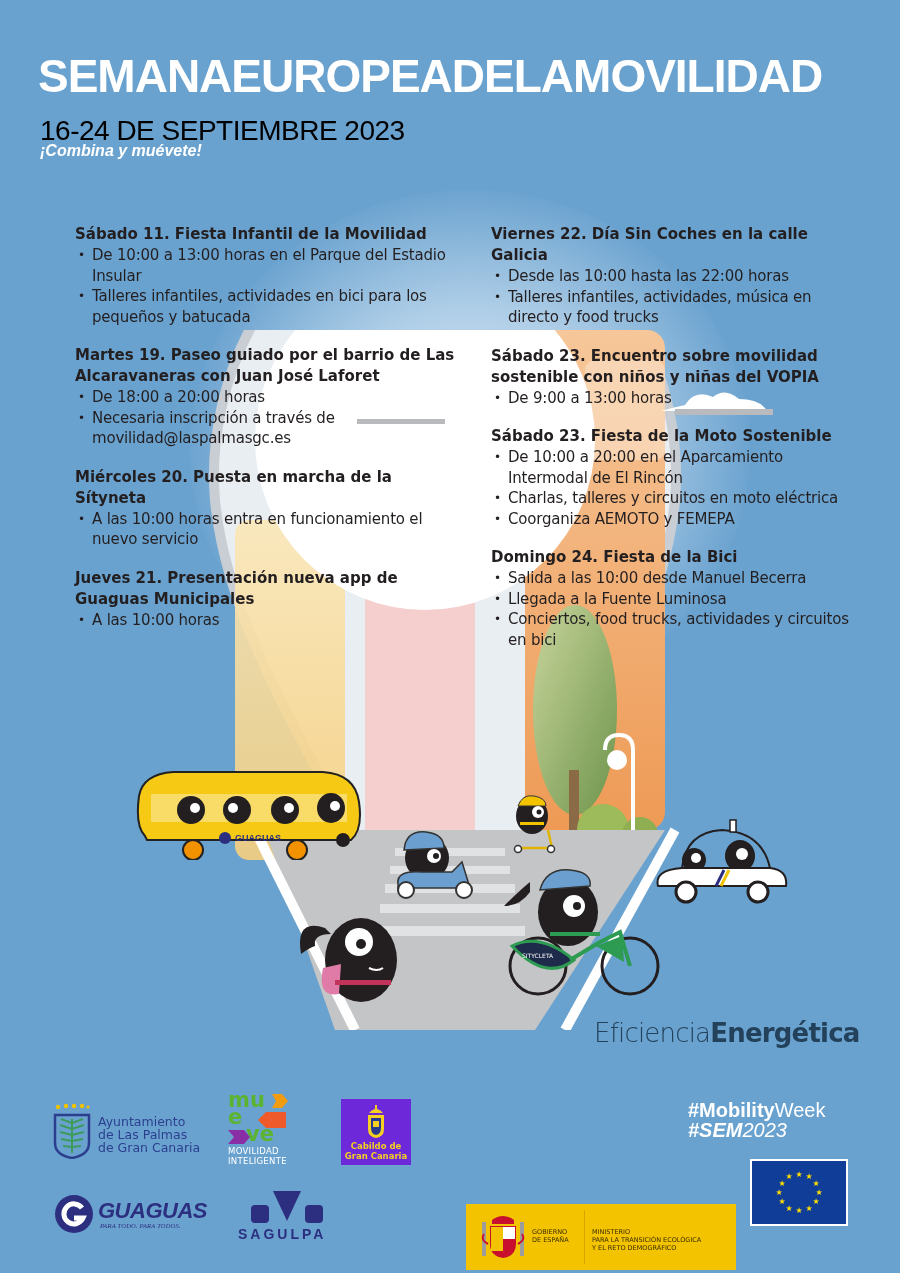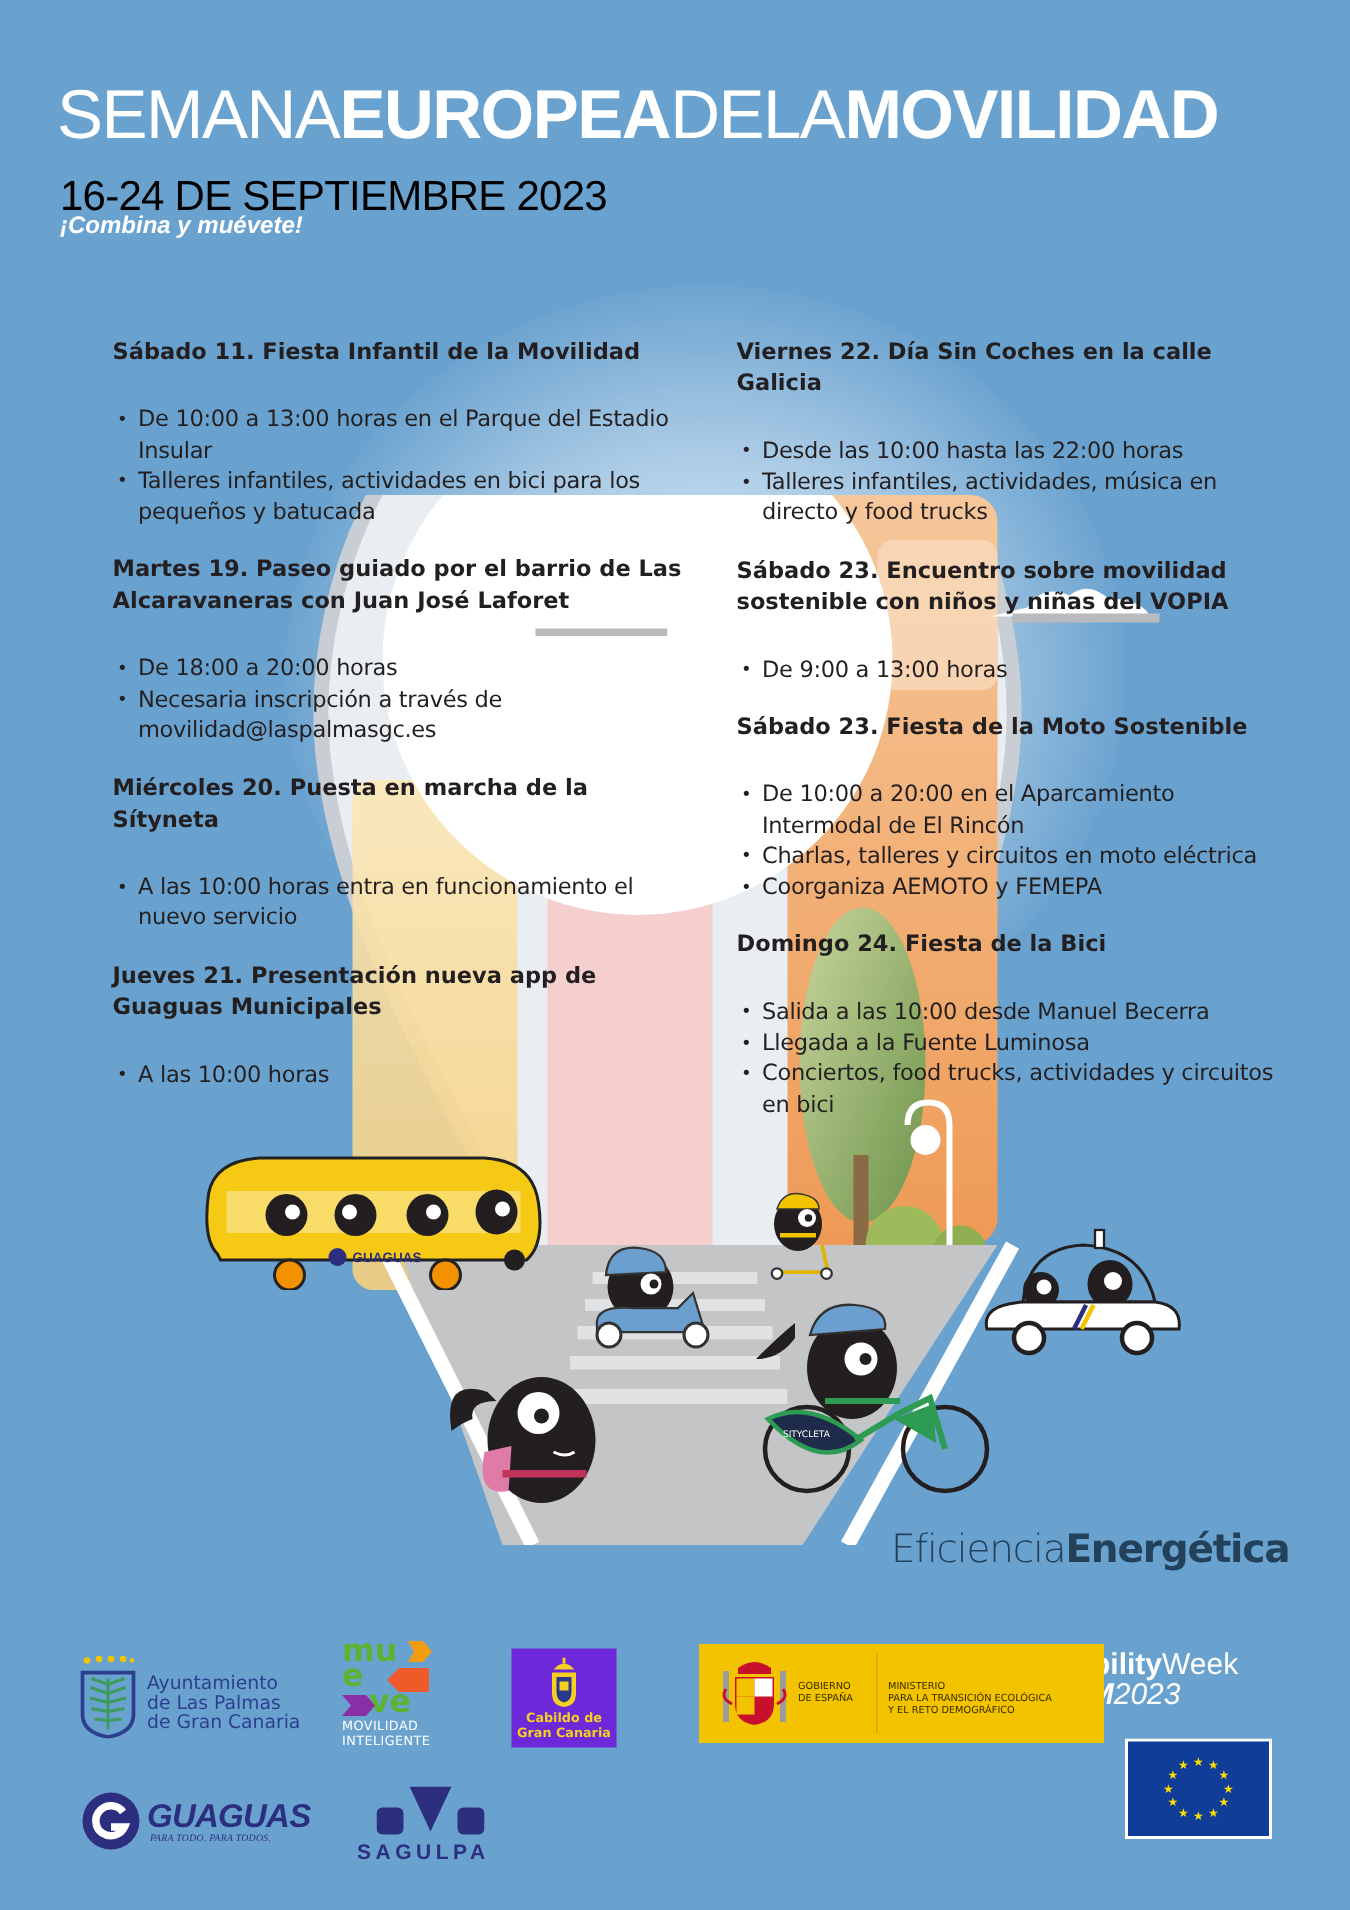--- a/index.html
+++ b/index.html
@@ -23,21 +23,21 @@
     }
     .cloud { position: absolute; }
 
     
     .title {
       position: absolute; left: 38px; top: 52px;
       font-family: "Liberation Sans", sans-serif;
       font-size: 46px; line-height: 48px; color: #ffffff; letter-spacing: -1px;
       white-space: nowrap;
     }
-    .title .thin { font-weight: 400; margin-top: 35px; }
+    .title .thin { font-weight: 700; margin-top: 35px; }
     .title .bold { font-weight: 700; }
     .dates {
       position: absolute; left: 40px; top: 115px;
       font-family: "Liberation Sans", sans-serif;
       font-size: 28px; line-height: 32px; color: #000000; letter-spacing: -0.5px;
     }
     .slogan {
       position: absolute; left: 40px; top: 142px;
       font-family: "Liberation Sans", sans-serif;
       font-size: 16px; font-style: italic; font-weight: 700; color: #ffffff;
@@ -45,21 +45,21 @@
 
     
     .events-col { position: absolute; width: 380px; }
     .events-col.left { left: 75px; top: 224px; }
     .events-col.right { left: 491px; top: 224px; width: 370px; }
     .event { margin-bottom: 18px; }
     .event-title {
       font-family: "DejaVu Sans", sans-serif;
       font-size: 15px; font-weight: 700; line-height: 21px; color: #231f20;
     }
-    .event ul { list-style: none; margin-top: 24px; }
+    .event ul { list-style: none; }
     .event li {
       position: relative; padding-left: 17px;
       font-size: 15px; line-height: 20.5px; color: #231f20;
       letter-spacing: -0.2px;
     }
     .event li::before {
       content: "•"; position: absolute; left: 3px; top: 0; font-size: 12px;
     }
 
     
@@ -110,21 +110,21 @@
       position: absolute; left: 100px; top: 1222px;
       font-family: "Liberation Serif", serif; font-style: italic;
       font-size: 6.5px; color: #2c2f7f; letter-spacing: 0.2px;
     }
     .sagulpa-name {
       position: absolute; left: 238px; top: 1226px;
       font-family: "Liberation Sans", sans-serif; font-weight: 700;
       font-size: 14px; color: #2c2f7f; letter-spacing: 3px;
     }
     .gobierno {
-      position: absolute; left: 466px; top: 1096px; width: 270px; height: 66px;
+      position: absolute; left: 466px; top: 1204px; width: 270px; height: 66px;
       background: #f3c300;
     }
     .gob-divider { position: absolute; left: 118px; top: 6px; width: 1px; height: 54px; background: #d9a500; }
     .gob-text {
       position: absolute; left: 66px; top: 24px;
       font-size: 6.5px; line-height: 8px; color: #3a2d00;
     }
     .min-text {
       position: absolute; left: 126px; top: 24px;
       font-size: 6.5px; line-height: 8px; color: #3a2d00;

